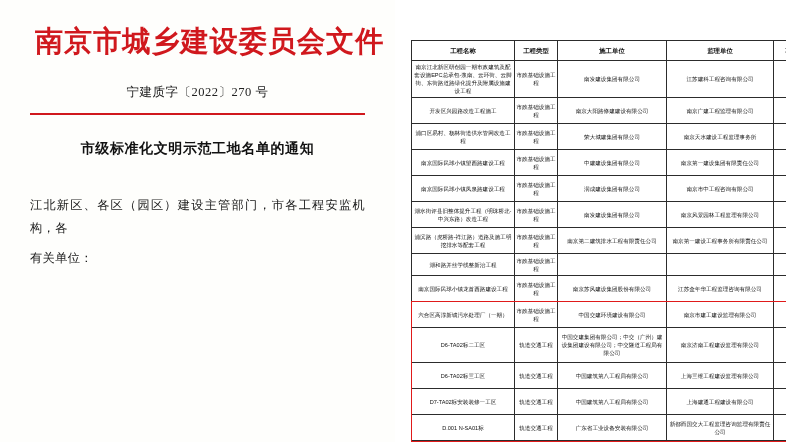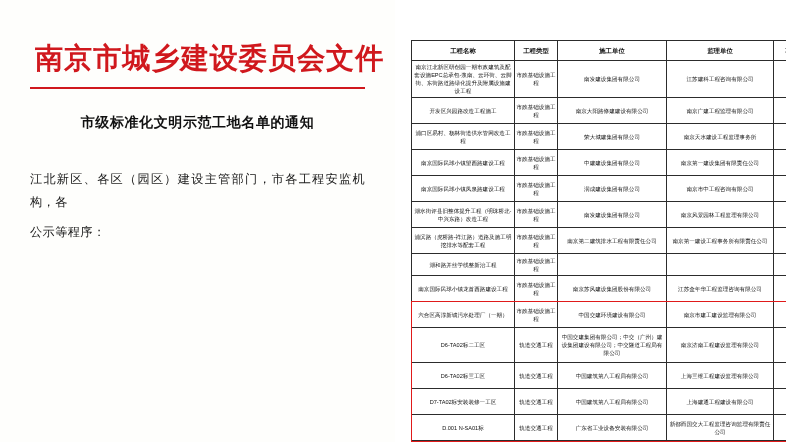--- a/index.html
+++ b/index.html
@@ -21,21 +21,21 @@
     display: flex;
   }
 
   
   .left-doc {
     position: relative;
     width: 395px;
     height: 442px;
     background: #fefefc;
     box-sizing: border-box;
-    padding: 31px 30px 0 30px;
+    padding: 14px 30px 0 30px;
     overflow: hidden;
   }
   .doc-masthead {
     color: #d0181d;
     font-family: "Liberation Serif", serif;
     font-weight: bold;
     font-size: 29px;
     letter-spacing: 1px;
     text-align: center;
     line-height: 1.1;
@@ -147,27 +147,28 @@
     background: #e4e4e4;
   }
 </style>
 </head>
 <body>
 
 <div class="page">
 
   <div class="left-doc">
     <div class="doc-masthead">南京市城乡建设委员会文件</div>
+    <div class="doc-number">宁建质字〔2022〕270 号</div>
     <div class="doc-rule"></div>
     <div class="doc-title">
       <div>市级标准化文明示范工地名单的通知</div>
     </div>
     <div class="doc-body">
       <p>江北新区、各区（园区）建设主管部门，市各工程安监机构，各</p>
-      <p>公示等程序：</p>
+      <p>有关单位：</p>
     </div>
   </div>
 
   <div class="pane-divider"></div>
 
   <div class="right-pane">
     <div class="tbl-scroll">
       <table class="listing">
         <colgroup>
           <col class="c-name">

